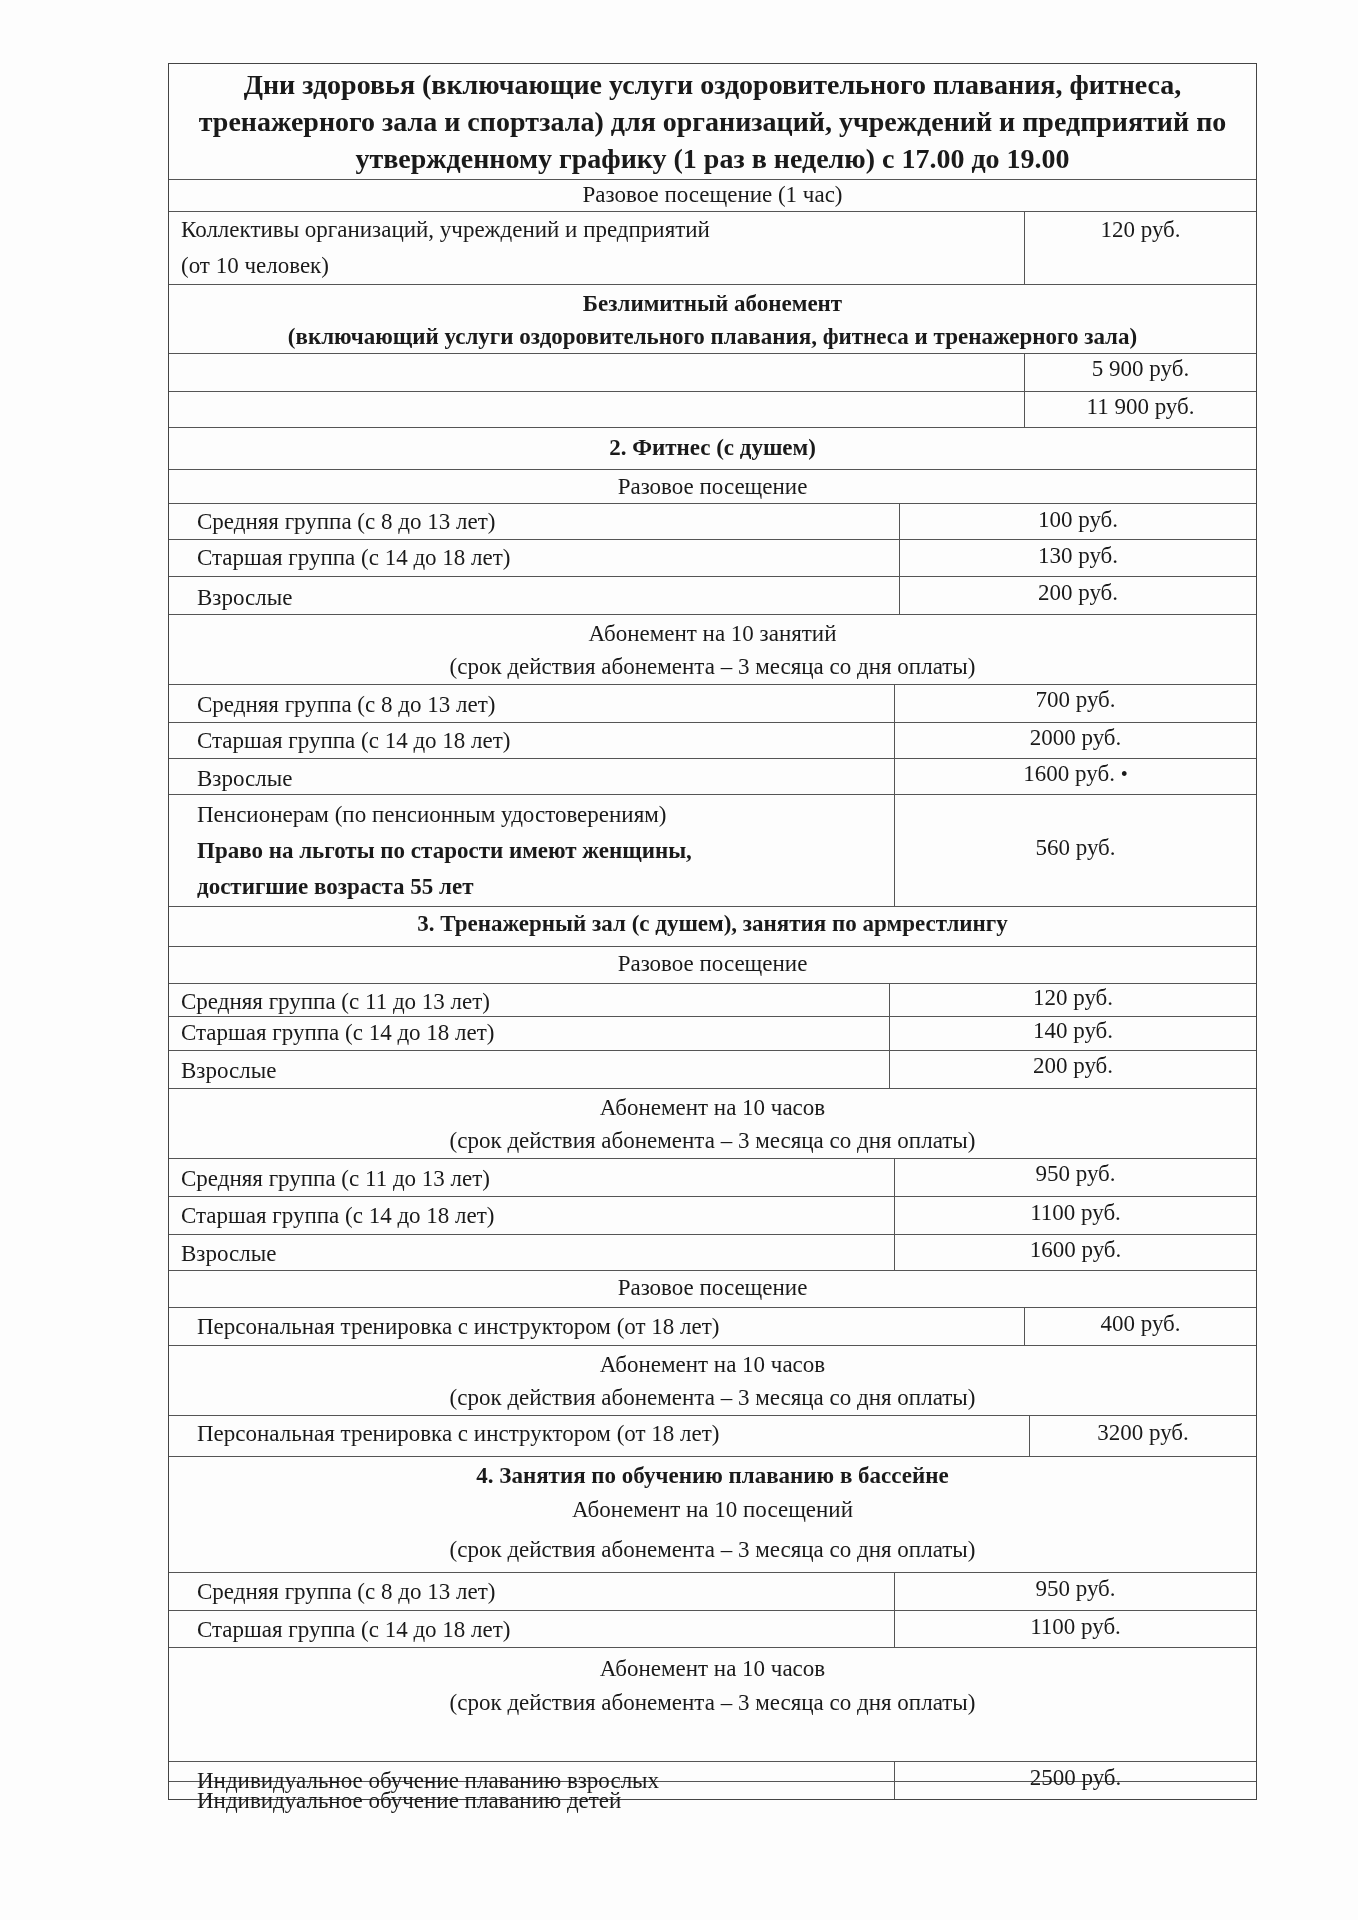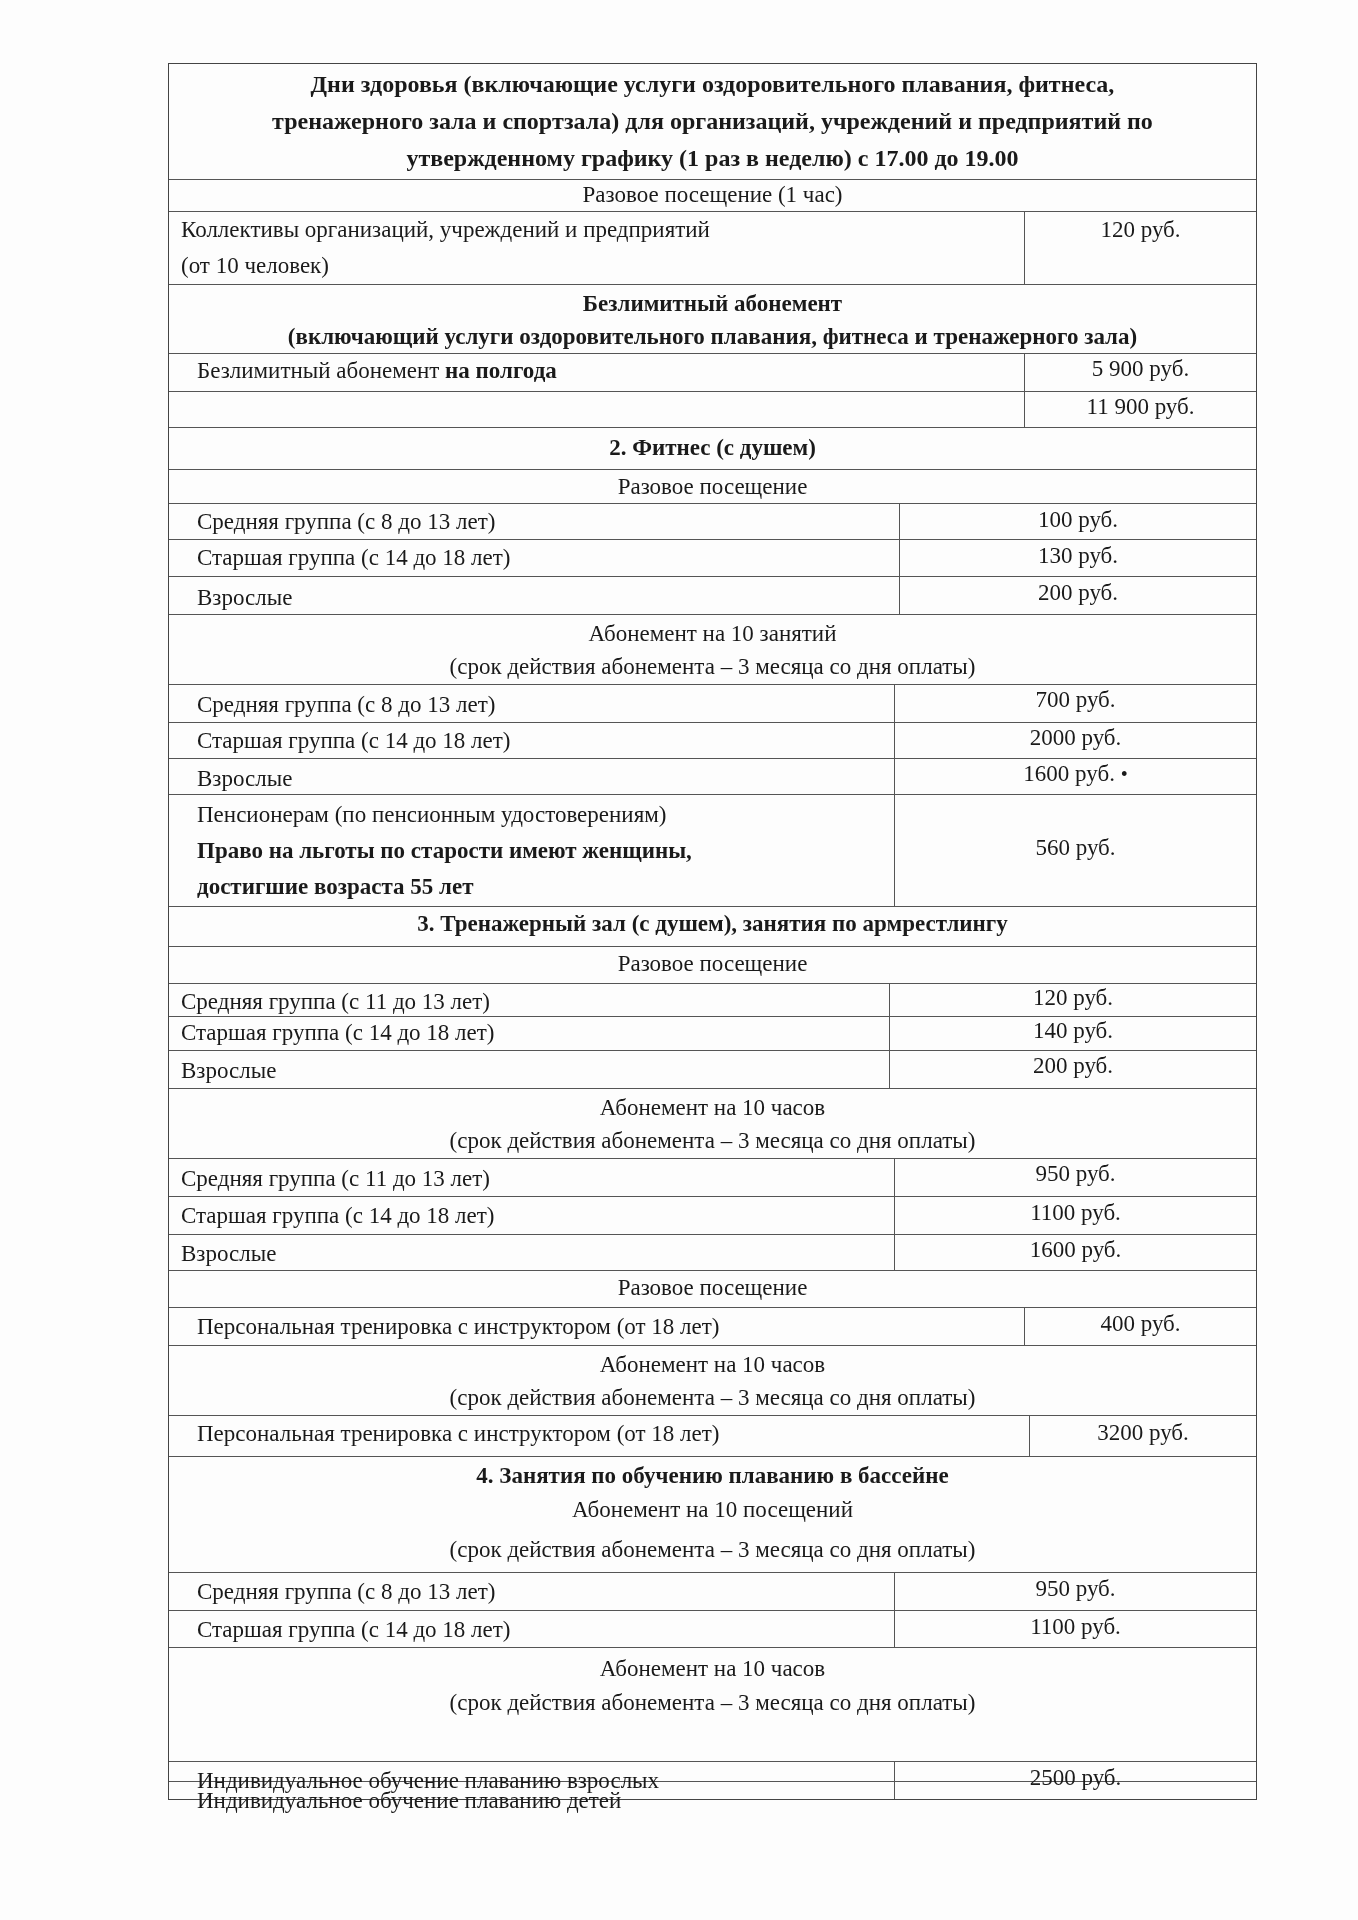--- a/index.html
+++ b/index.html
@@ -8,21 +8,21 @@
   .tbl { position:absolute; left:168px; top:63px; width:1089px; height:1737px;
          border:1.5px solid #444; box-sizing:border-box; }
   .row { position:absolute; left:0; right:0; border-top:1.5px solid #555; box-sizing:border-box; }
   .row.first { border-top:none; }
   .cell { position:absolute; top:0; bottom:0; box-sizing:border-box; font-size:23px; line-height:36px; }
   .full { left:0; right:0; text-align:center; }
   .lbl { left:0; padding-left:12px; }
   .lbl.ind { padding-left:28px; }
   .val { right:0; border-left:1.5px solid #555; text-align:center; }
   .b { font-weight:bold; }
-  .hdr { font-weight:bold; font-size:24px; line-height:37px; padding-top:2px; }
+  .hdr { font-weight:bold; font-size:28px; line-height:37px; padding-top:2px; }
   .dot { font-size:20px; }
 </style>
 </head>
 <body>
 
 <div class="tbl">
 
   <div class="row first" style="top:0;height:115px">
     <div class="cell full hdr">
       <div>Дни здоровья (включающие услуги оздоровительного плавания, фитнеса,</div>
@@ -44,23 +44,20 @@
   </div>
 
   <div class="row" style="top:220px;height:69px">
     <div class="cell full b" style="line-height:33px;padding-top:2px">
       <div>Безлимитный абонемент</div>
       <div>(включающий услуги оздоровительного плавания, фитнеса и тренажерного зала)</div>
     </div>
   </div>
 
   <div class="row" style="top:289px;height:38px">
-    <div class="cell lbl ind" style="right:232px;line-height:34px">
-      <span>Безлимитный абонемент </span><span class="b">на полгода</span>
-    </div>
     <div class="cell val" style="width:232px;line-height:30px">5 900 руб.</div>
   </div>
 
   <div class="row" style="top:327px;height:36px">
     <div class="cell val" style="width:232px;line-height:30px">11 900 руб.</div>
   </div>
 
   <div class="row" style="top:363px;height:42px">
     <div class="cell full b" style="line-height:40px">2.   Фитнес (с душем)</div>
   </div>

